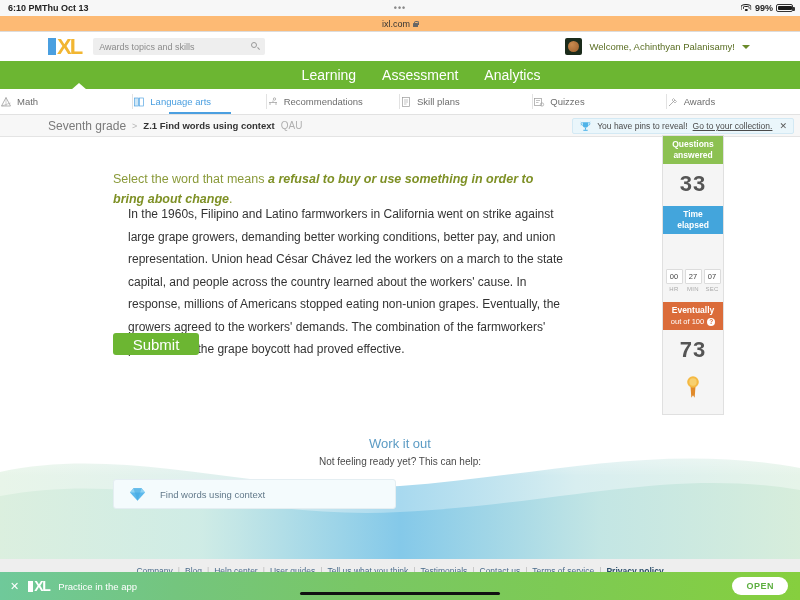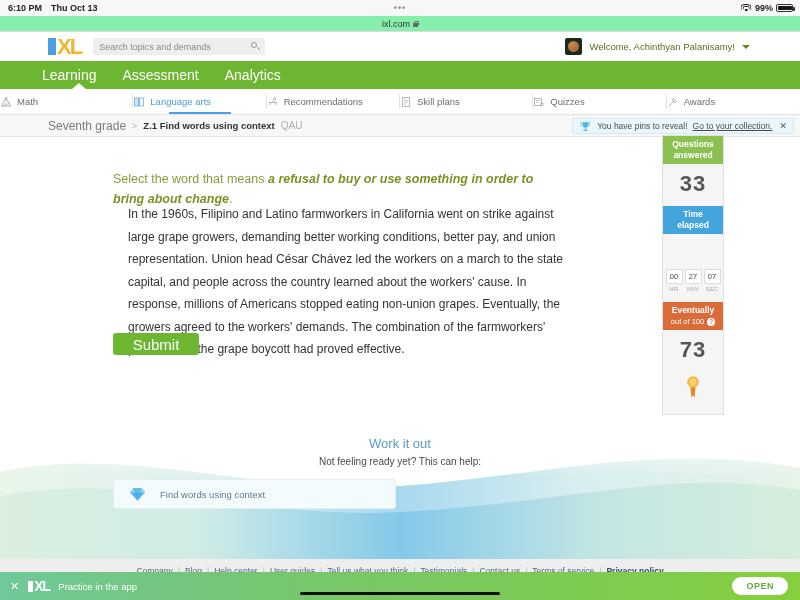--- a/index.html
+++ b/index.html
@@ -13,35 +13,35 @@
 
   
   .statusbar {
     height: 16px; width: 100%;
     background: #f7f7f7;
     display: flex; align-items: center;
     font-size: 9px; font-weight: bold; color: #222;
     padding: 0 8px;
     position: relative;
   }
-  .sb-left { display:flex; gap:9px; align-items:center; }
+  .sb-left { display:flex; gap:0; align-items:center; }
   .sb-right { position:absolute; right:7px; top:0; height:16px; display:flex; align-items:center; gap:3px; font-size:9px; font-weight:bold;}
   .wifi-ico { display:inline-block; width:11px; height:8px; position:relative; }
   .wifi-ico i { position:absolute; border:1.3px solid #1a1a1a; border-bottom:none; border-radius:50% 50% 0 0; left:50%; transform:translateX(-50%); }
   .wifi-ico i:nth-child(1){ width:11px; height:5.5px; top:0; }
   .wifi-ico i:nth-child(2){ width:6.5px; height:3.2px; top:2.3px; }
   .wifi-ico i:nth-child(3){ width:2.4px; height:2.4px; top:4.6px; border:none; background:#1a1a1a; border-radius:50%; }
   .batt { width:17px; height:8px; border:1px solid #333; border-radius:2px; position:relative; }
   .batt::after { content:""; position:absolute; right:-3px; top:2px; width:1.6px; height:4px; background:#333; border-radius:0 1px 1px 0;}
   .batt i { position:absolute; left:1px; top:1px; bottom:1px; width:14px; background:#1a1a1a; border-radius:1px; }
 
   
   .urlbar {
     height: 16px; width:100%;
-    background:#86efac;
+    background:#fdba74;
     border-bottom:1px solid #dcdcdc;
     display:flex; align-items:center; justify-content:center;
     font-size:9px; color:#333; gap:3px;
   }
   .lock { display:inline-block; width:5px; height:6px; position:relative; }
   .lock::before{content:"";position:absolute;left:0;bottom:0;width:5px;height:3.4px;background:#666;border-radius:.6px;}
   .lock::after{content:"";position:absolute;left:1.1px;top:0;width:2.8px;height:3.2px;border:1px solid #666;border-bottom:none;border-radius:2px 2px 0 0;}
   .dots3 { position:absolute; left:50%; transform:translateX(-50%); top:3px; color:#888; font-size:9px; letter-spacing:1px; }
 
   
@@ -63,21 +63,21 @@
   .mag b { position:absolute; width:3px; height:1.2px; background:#9a9a9a; transform:rotate(45deg); right:-1px; bottom:0.5px; }
   .welcome {
     position:absolute; right:50px; display:flex; align-items:center; gap:7px;
   }
   .avatar { width:17px; height:17px; background:#1b2b1b; border-radius:2px; display:flex; align-items:center; justify-content:center; }
   .avatar i { width:11px; height:11px; border-radius:50%; background:radial-gradient(circle at 35% 32%, #c98a4e, #9c5f2c); }
   .welcome span { font-size:9.5px; color:#5a6e23; }
   .caret { width:0;height:0;border-left:4px solid transparent;border-right:4px solid transparent;border-top:4px solid #6a8a2a; }
 
   
-  .greennav { height:28px; background:#6cb632; display:flex; align-items:center; padding-left:42px; gap:26px; position:relative; }
+  .greennav { height:28px; background:#6cb632; display:flex; align-items:center; padding-left:42px; gap:26px; position:relative;justify-content:center; }
   .greennav a { color:#fff; font-size:14px; text-decoration:none; }
   .greennav a.active { font-weight:normal; }
   .nav-notch { position:absolute; bottom:-1px; left:71px; width:0;height:0;border-left:8px solid transparent;border-right:8px solid transparent;border-bottom:7px solid #fff; }
 
   
   .subnav { height:26px; background:#fff; border-bottom:1px solid #e2e2e2; display:flex; align-items:stretch; position:relative; }
   .subtab { flex:1; display:flex; align-items:center; gap:5px; font-size:9.5px; color:#6d6d6d; position:relative; }
   .subtab.active { color:#4a9fe0; }
   .subtab.active::after { content:""; position:absolute; bottom:0; left:27%; right:27%; height:2px; background:#4a9fe0; }
   .subtab:not(:last-child)::before { content:""; position:absolute; right:0; top:5px; bottom:5px; width:1px; background:#e2e2e2; }
@@ -202,21 +202,21 @@
     <span>ixl.com</span>
     <span class="lock"></span>
   </div>
 
   <div class="ixl-header">
     <div class="logo">
       <span class="logo-i"></span>
       <span class="logo-x">XL</span>
     </div>
     <div class="search-box">
-      <span>Search topics and demands</span>
+      <span>Awards topics and skills</span>
       <span class="mag">
           <i></i>
           <b></b>
         </span>
     </div>
     <div class="welcome">
       <span class="avatar">
           <i></i>
         </span>
       <span>Welcome, Achinthyan Palanisamy!</span>

